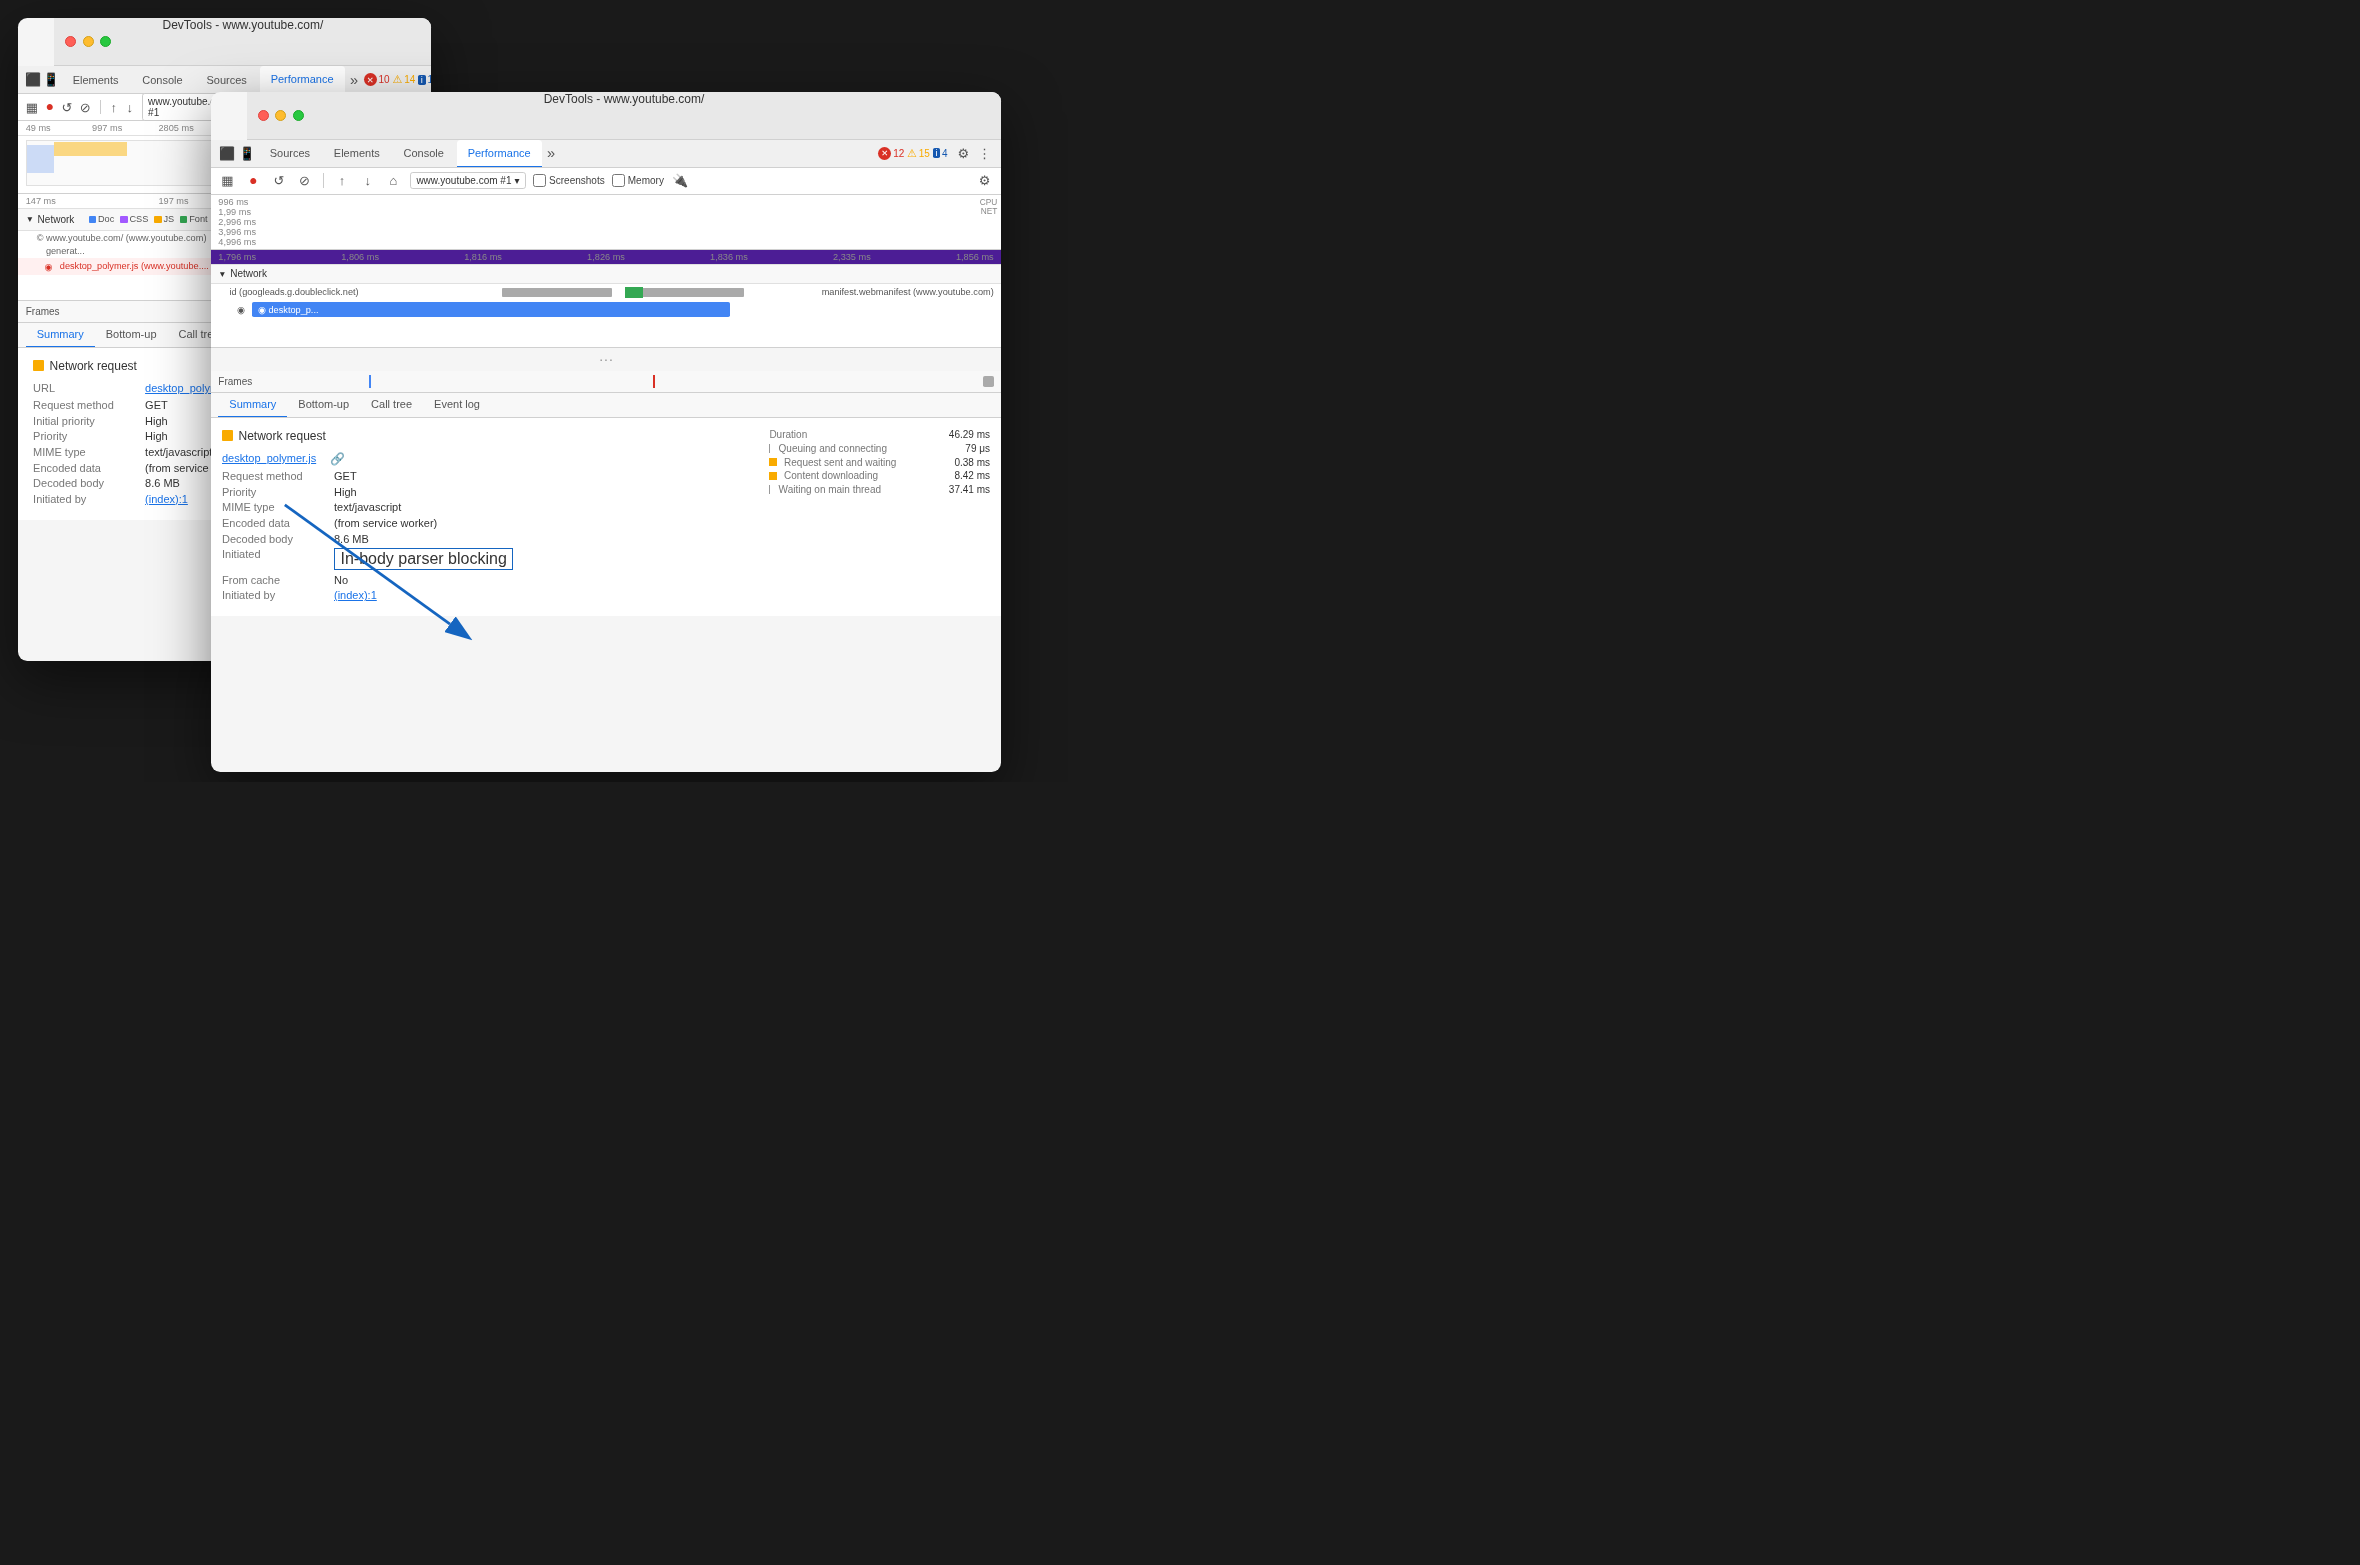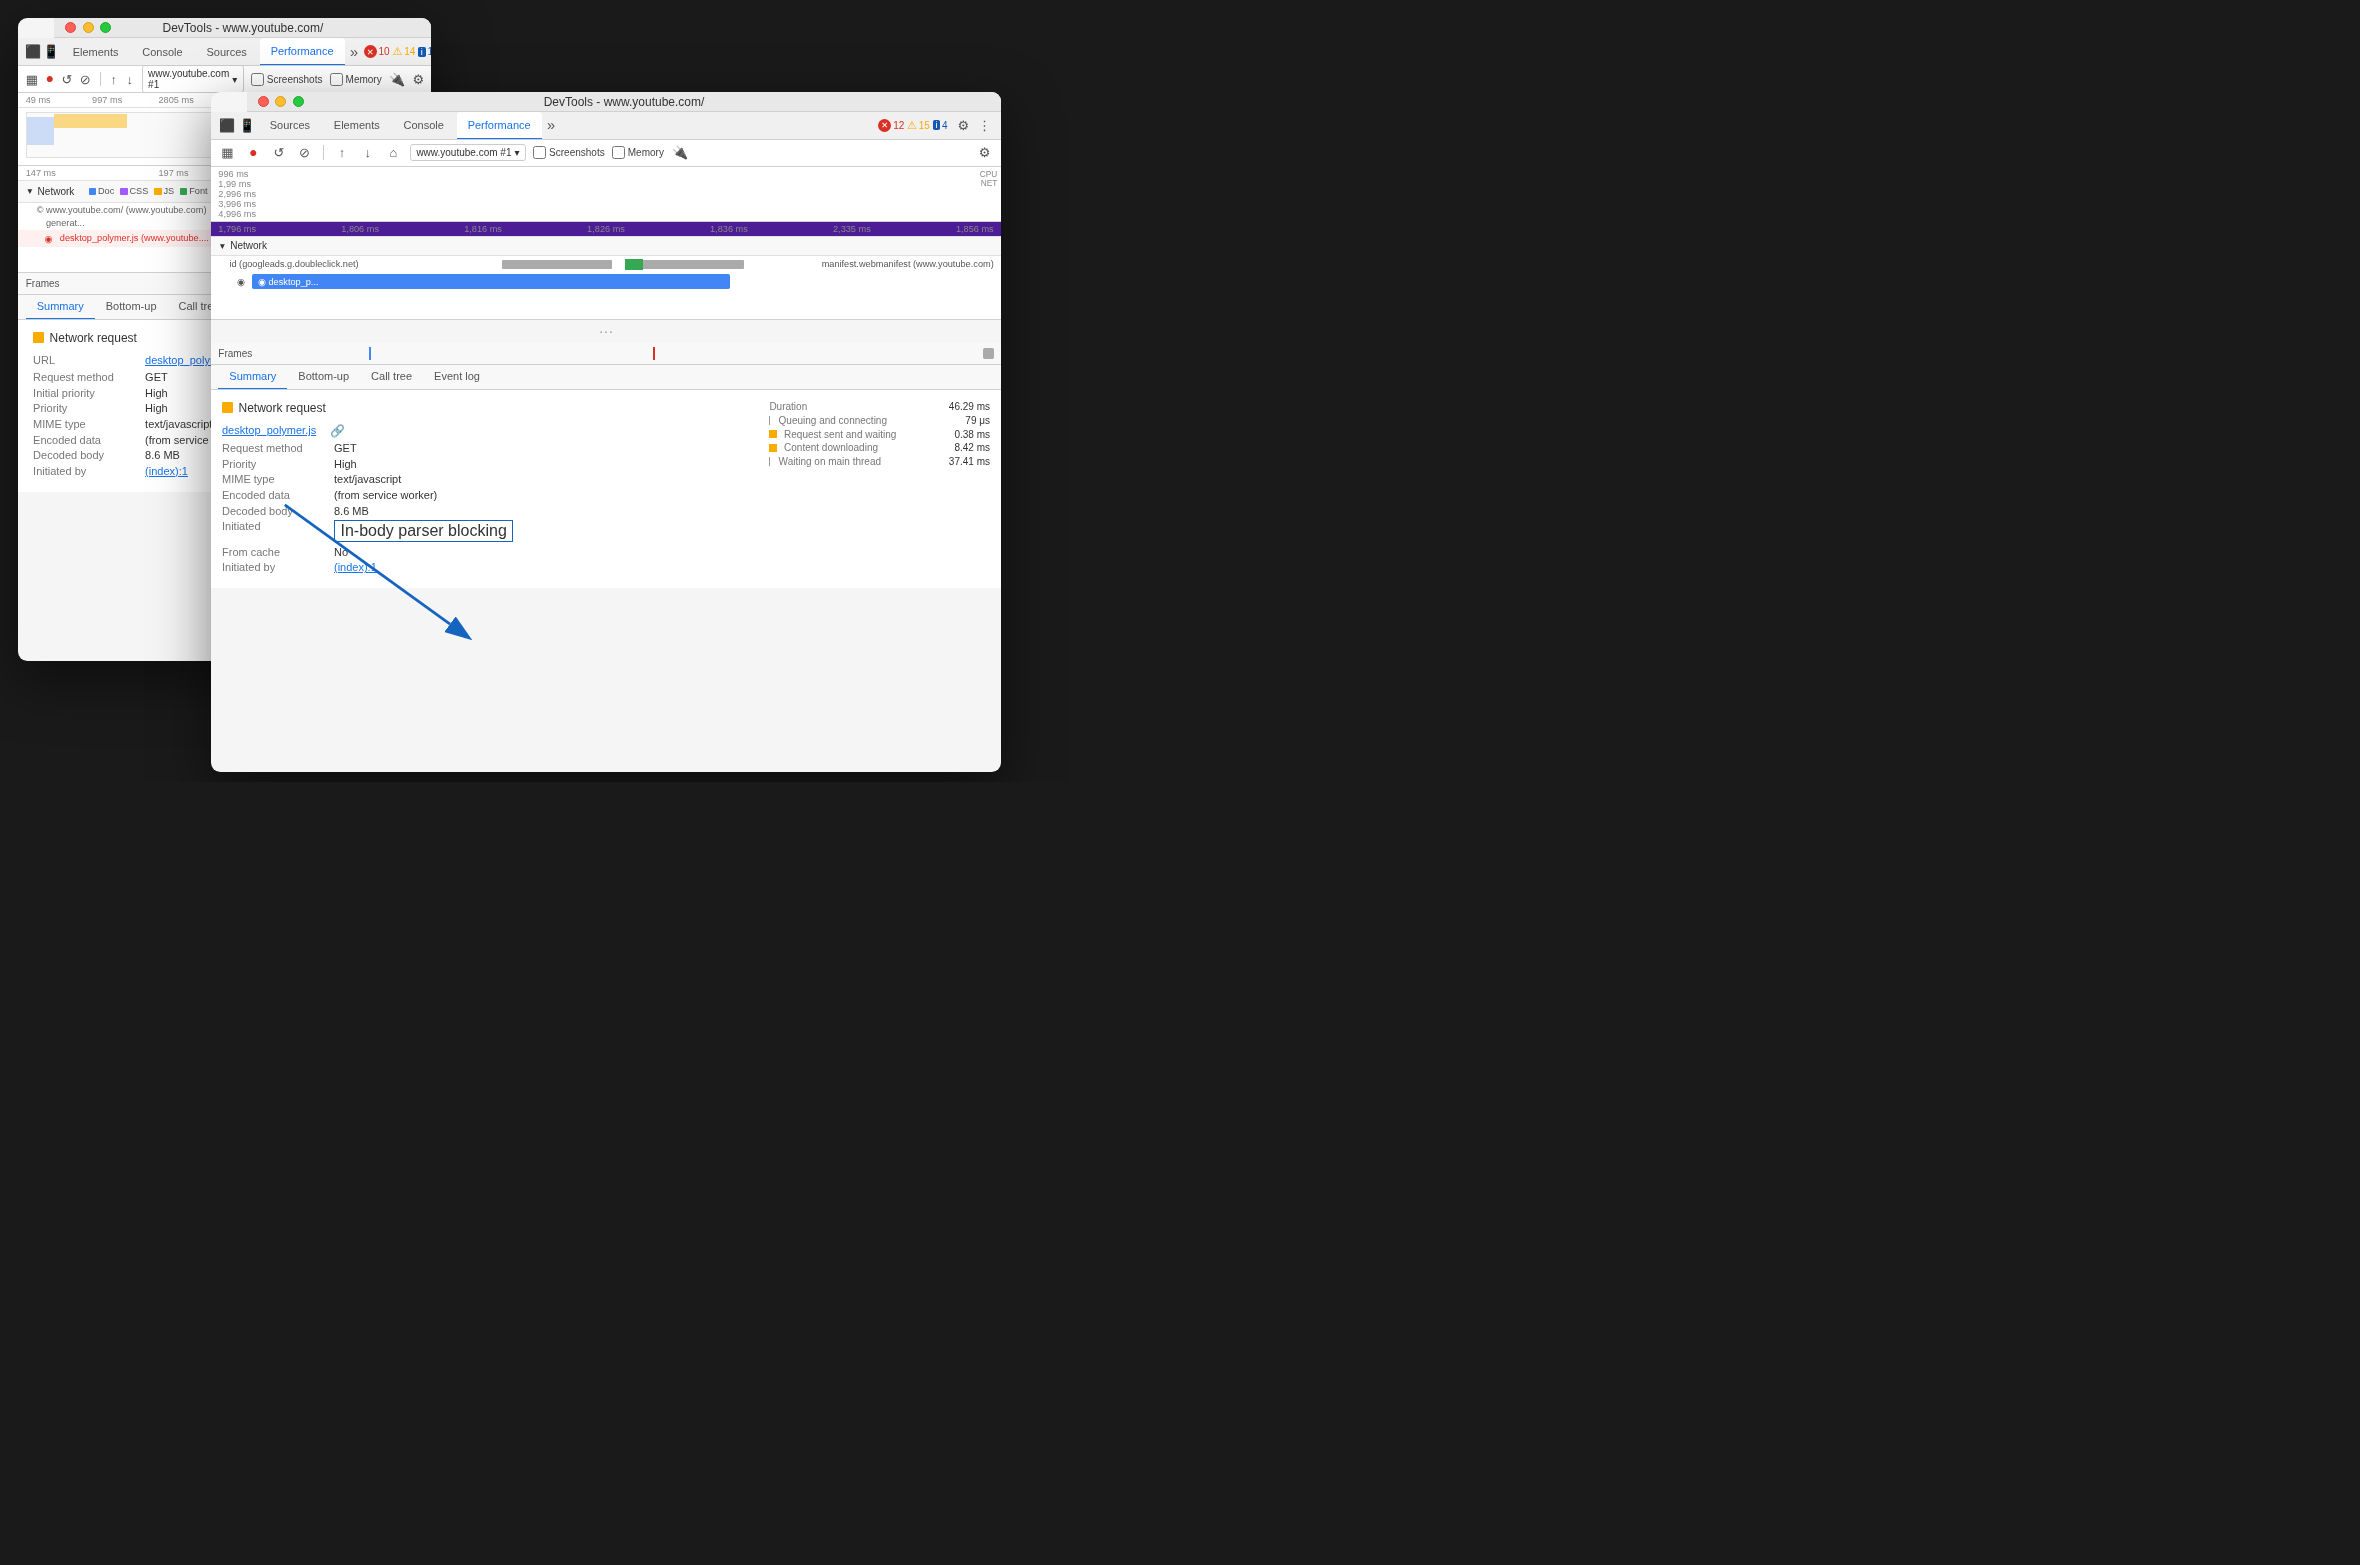--- a/index.html
+++ b/index.html
@@ -34,23 +34,22 @@
     .window-2 {
       top: 92px;
       left: 211px;
       width: 790px;
       height: 680px;
     }
 
     
     .title-bar {
       background: #e8e8e8;
-      height: 20px;
-      display: flex;
-      align-items: center;
+      height: 48px;
+      display: flex;
       padding: 0 11px;
       border-bottom: 0.9px solid #d0d0d0;
       position: relative;
       margin-left: 36px;
     }
 
     .traffic-lights {
       display: flex;
       gap: 6.4px;
       align-items: center;

